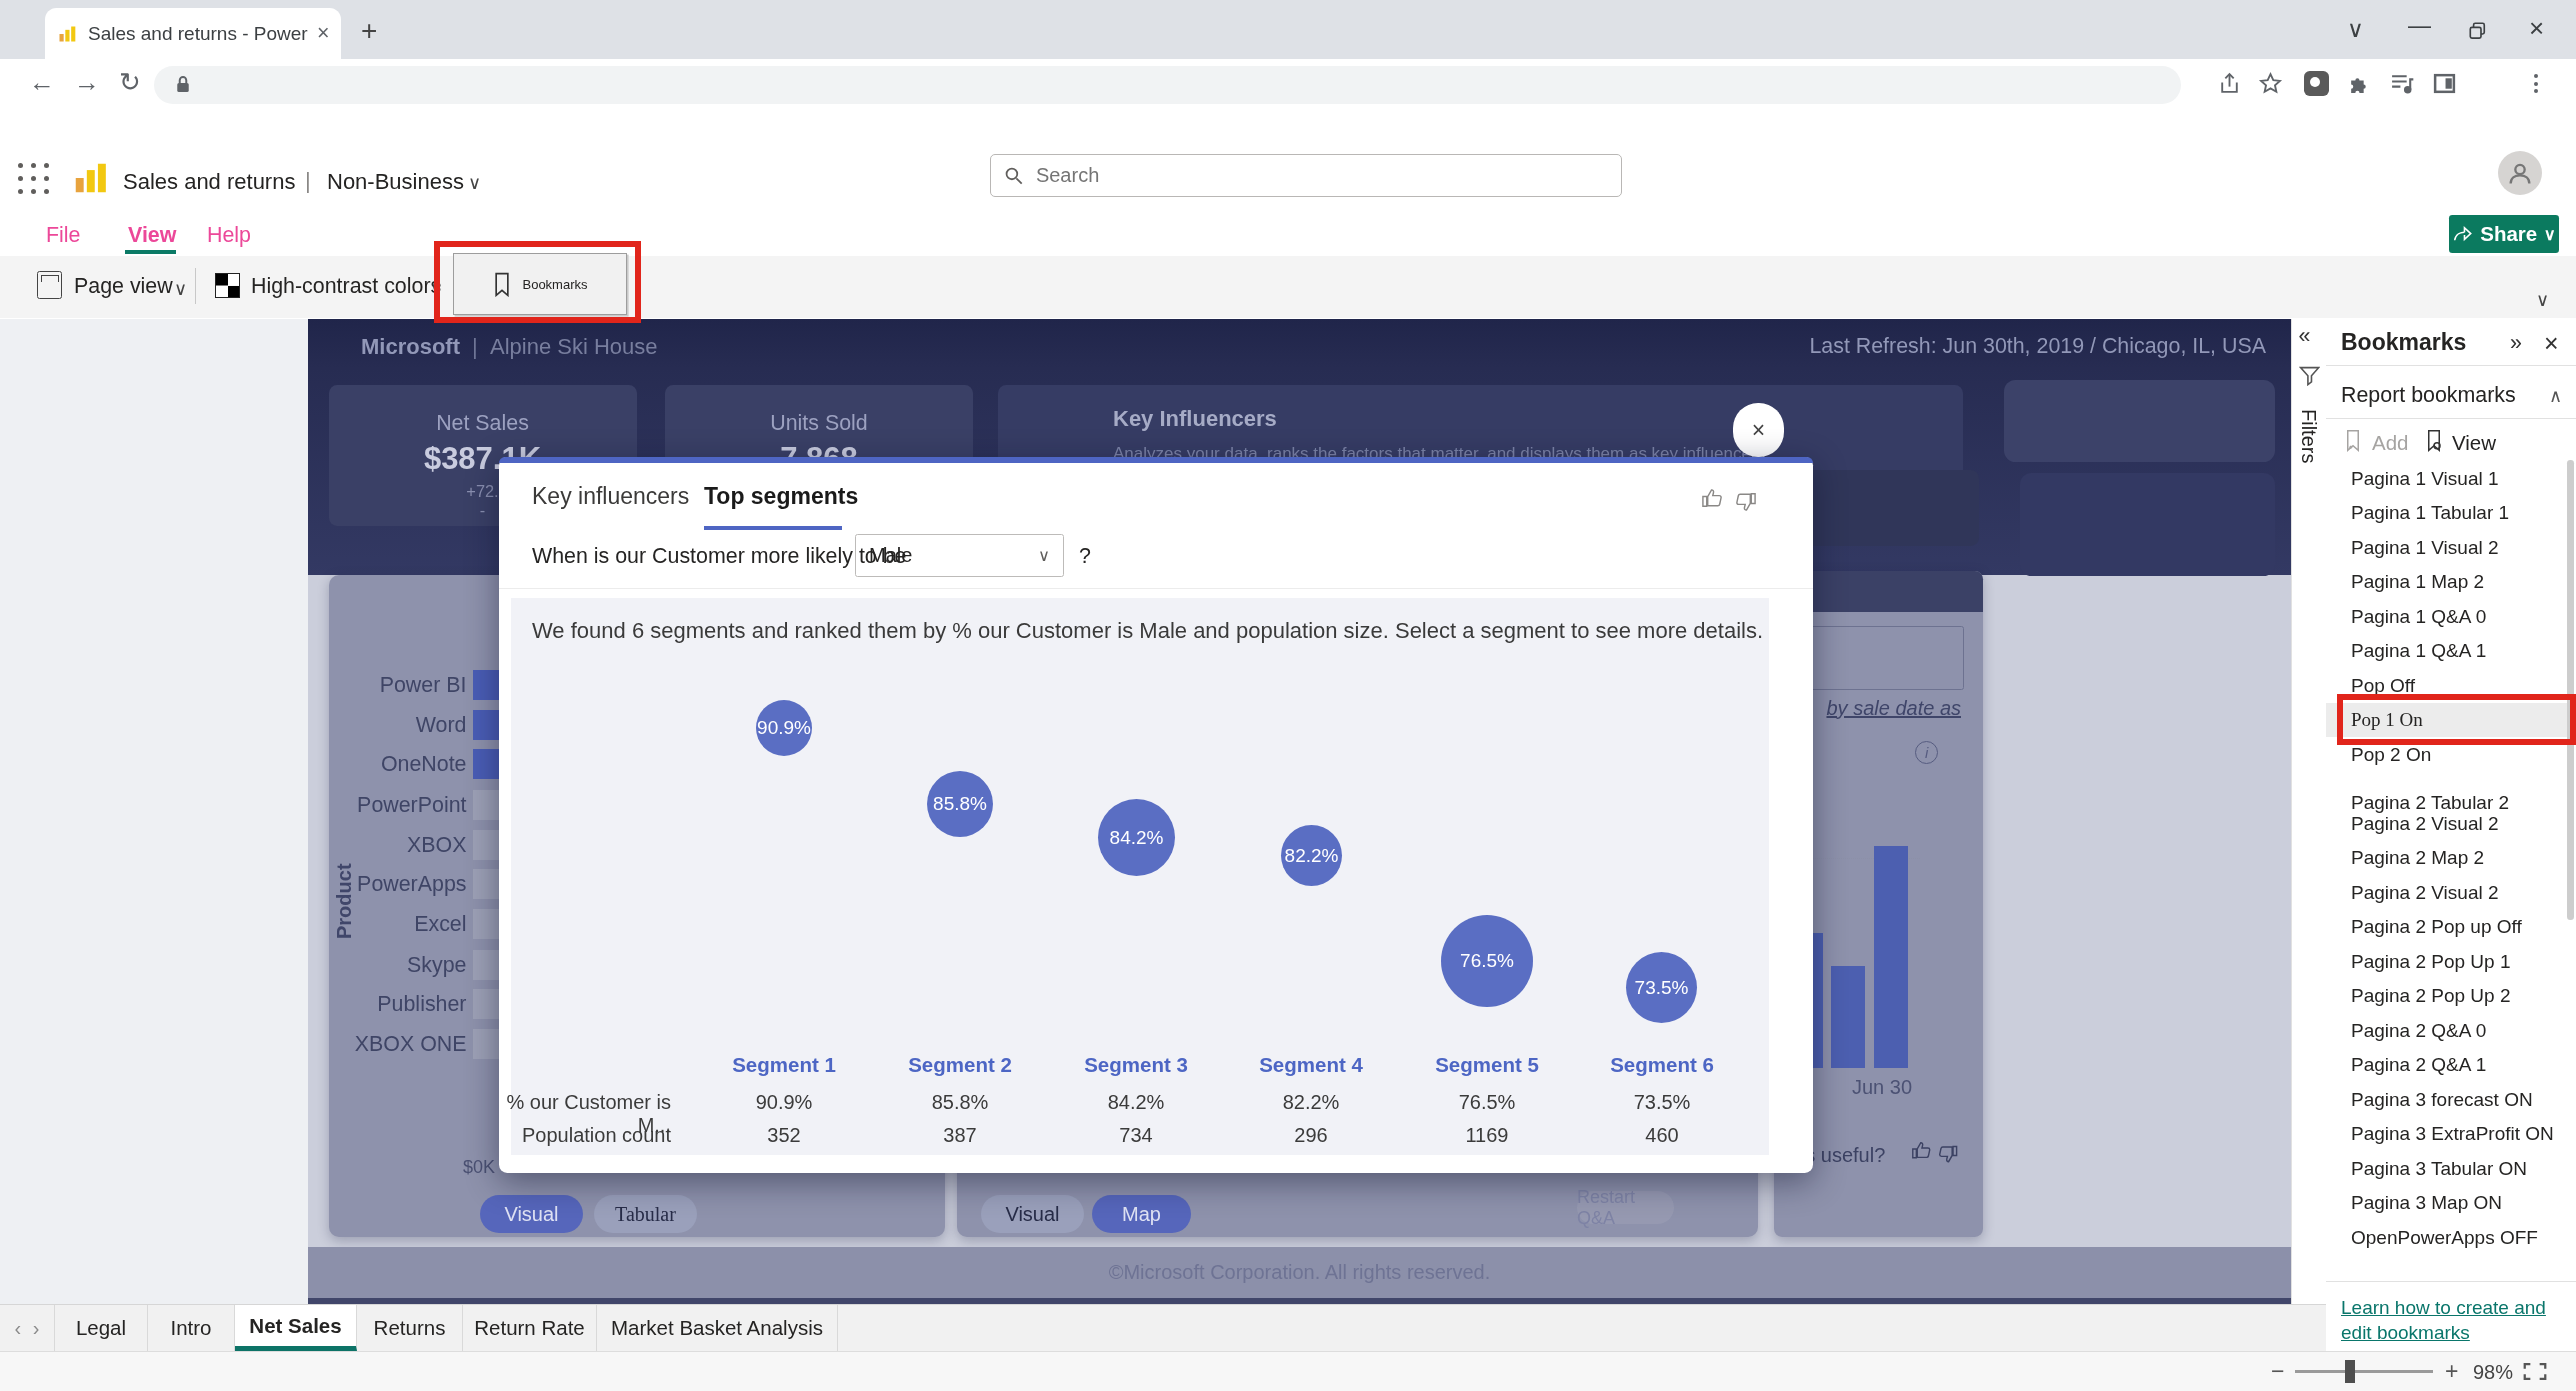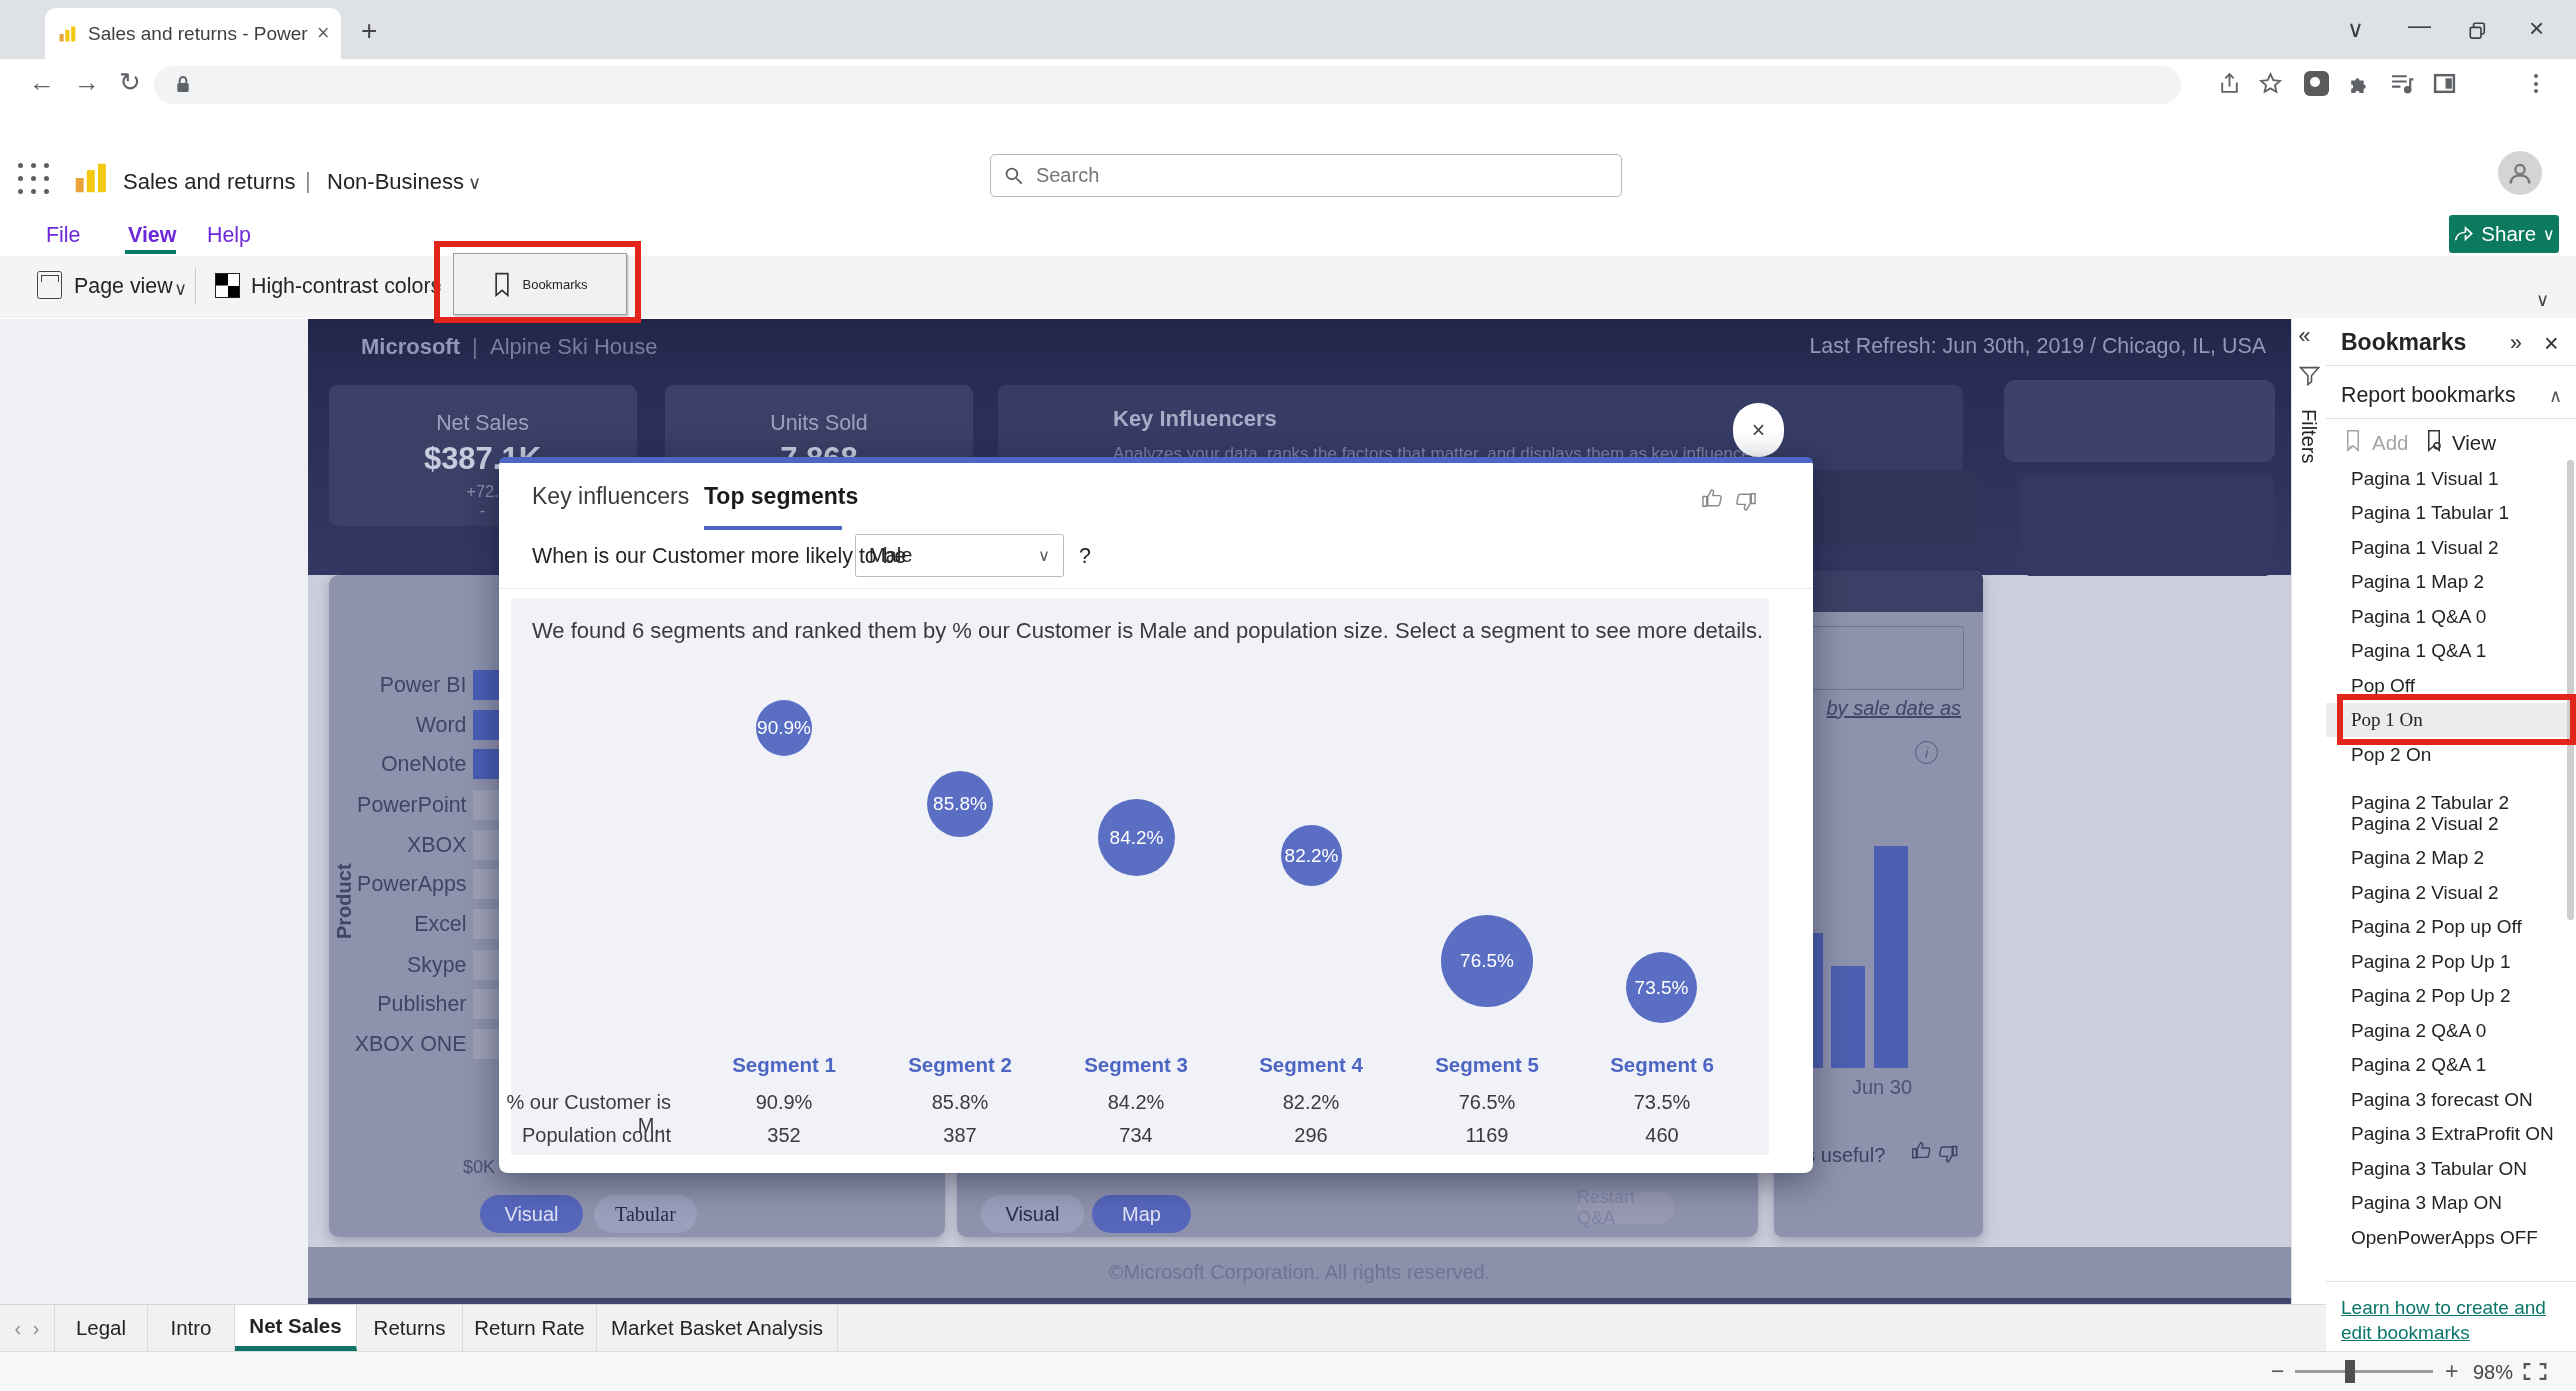--- a/index.html
+++ b/index.html
@@ -25,25 +25,25 @@
   .pbiheader{left:0;top:110px;width:2576px;height:146px;background:#fff;}
   .waffle{left:18px;top:163px;width:33px;height:33px;display:grid;grid-template-columns:repeat(3,1fr);gap:5.7px;}
   .waffle span{width:5px;height:5px;border-radius:50%;background:#605e5c;}
   .apptitle{font-size:22px;color:#252423;}
   .searchbox{left:990px;top:154px;width:632px;height:43px;border:0.8px solid #b9b7b5;border-radius:5px;
     display:flex;align-items:center;padding:0 11.5px;box-sizing:border-box;background:#fff;}
   .searchbox input{border:0;outline:0;font-size:20px;color:#7a7977;margin-left:10px;width:493px;
     font-family:"Liberation Sans",sans-serif;background:transparent;}
   .avatar{left:2498px;top:151px;width:44px;height:44px;border-radius:50%;background:#d6d4d2;
     display:flex;align-items:center;justify-content:center;}
-  .menuitem{top:223px;font-size:21.4px;color:#6d28d9;}
+  .menuitem{top:223px;font-size:21.4px;color:#ec4899;}
   .menuitem.active{font-weight:bold;}
   .menu-underline{left:125px;top:250px;width:51px;height:4.1px;background:#0b7a66;}
   .sharebtn{left:2449px;top:215px;width:110px;height:38px;background:#0b7a5f;border-radius:3.3px;color:#fff;
-    display:flex;align-items:center;justify-content:center;gap:6.6px;font-size:20.5px;font-weight:normal;}
+    display:flex;align-items:center;justify-content:center;gap:6.6px;font-size:20.5px;font-weight:bold;}
 
   
   .viewbar{left:0;top:256px;width:2576px;height:62px;background:#f4f4f4;}
   .vlabel{font-size:21.4px;color:#252423;}
   .vchev{font-size:18px;color:#444;}
   .vsep{left:195px;top:268px;width:0.8px;height:36px;background:#c8c8c8;}
   .pv-icon{left:37px;top:271px;width:23px;height:26px;border:1.6px solid #444;border-radius:2.5px;}
   .pv-icon i{display:block;margin:2.5px;height:6.6px;border:1.6px solid #444;border-bottom:none;}
   .hc-icon{left:215px;top:273px;width:23px;height:23px;border:1.6px solid #222;
     background:linear-gradient(90deg,#000 50%,#fff 50%) 0 0/100% 50% no-repeat,

